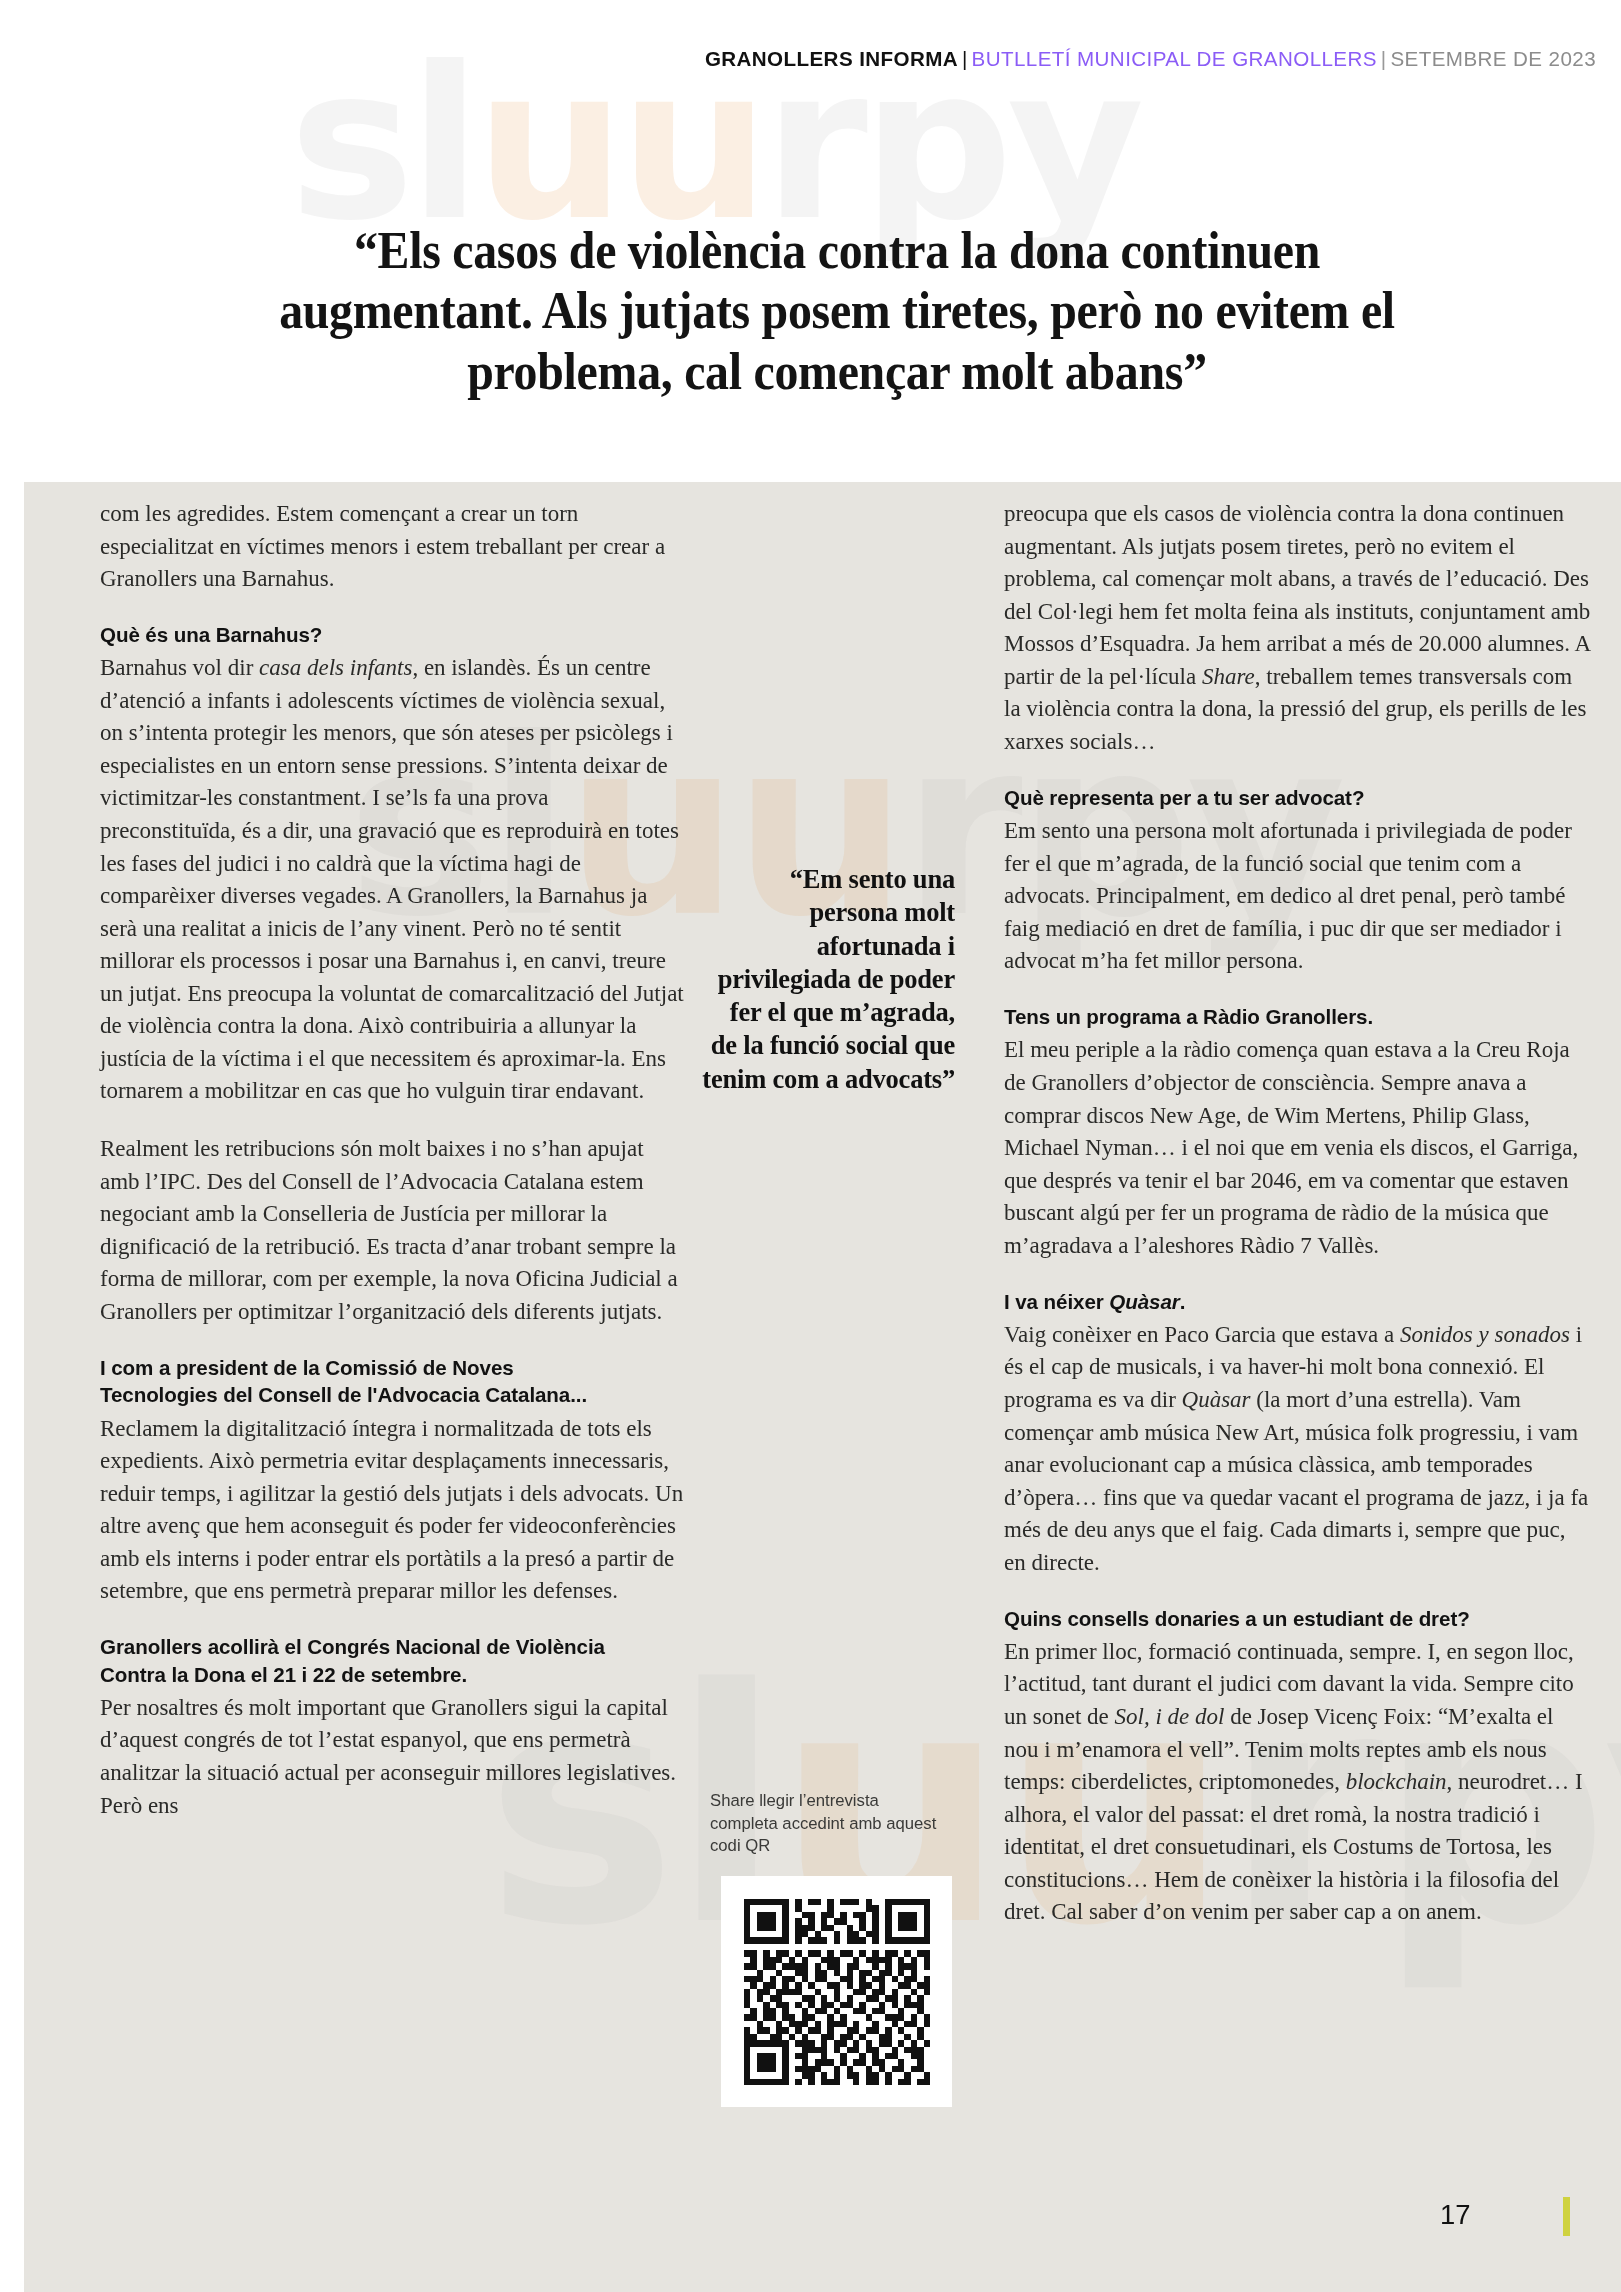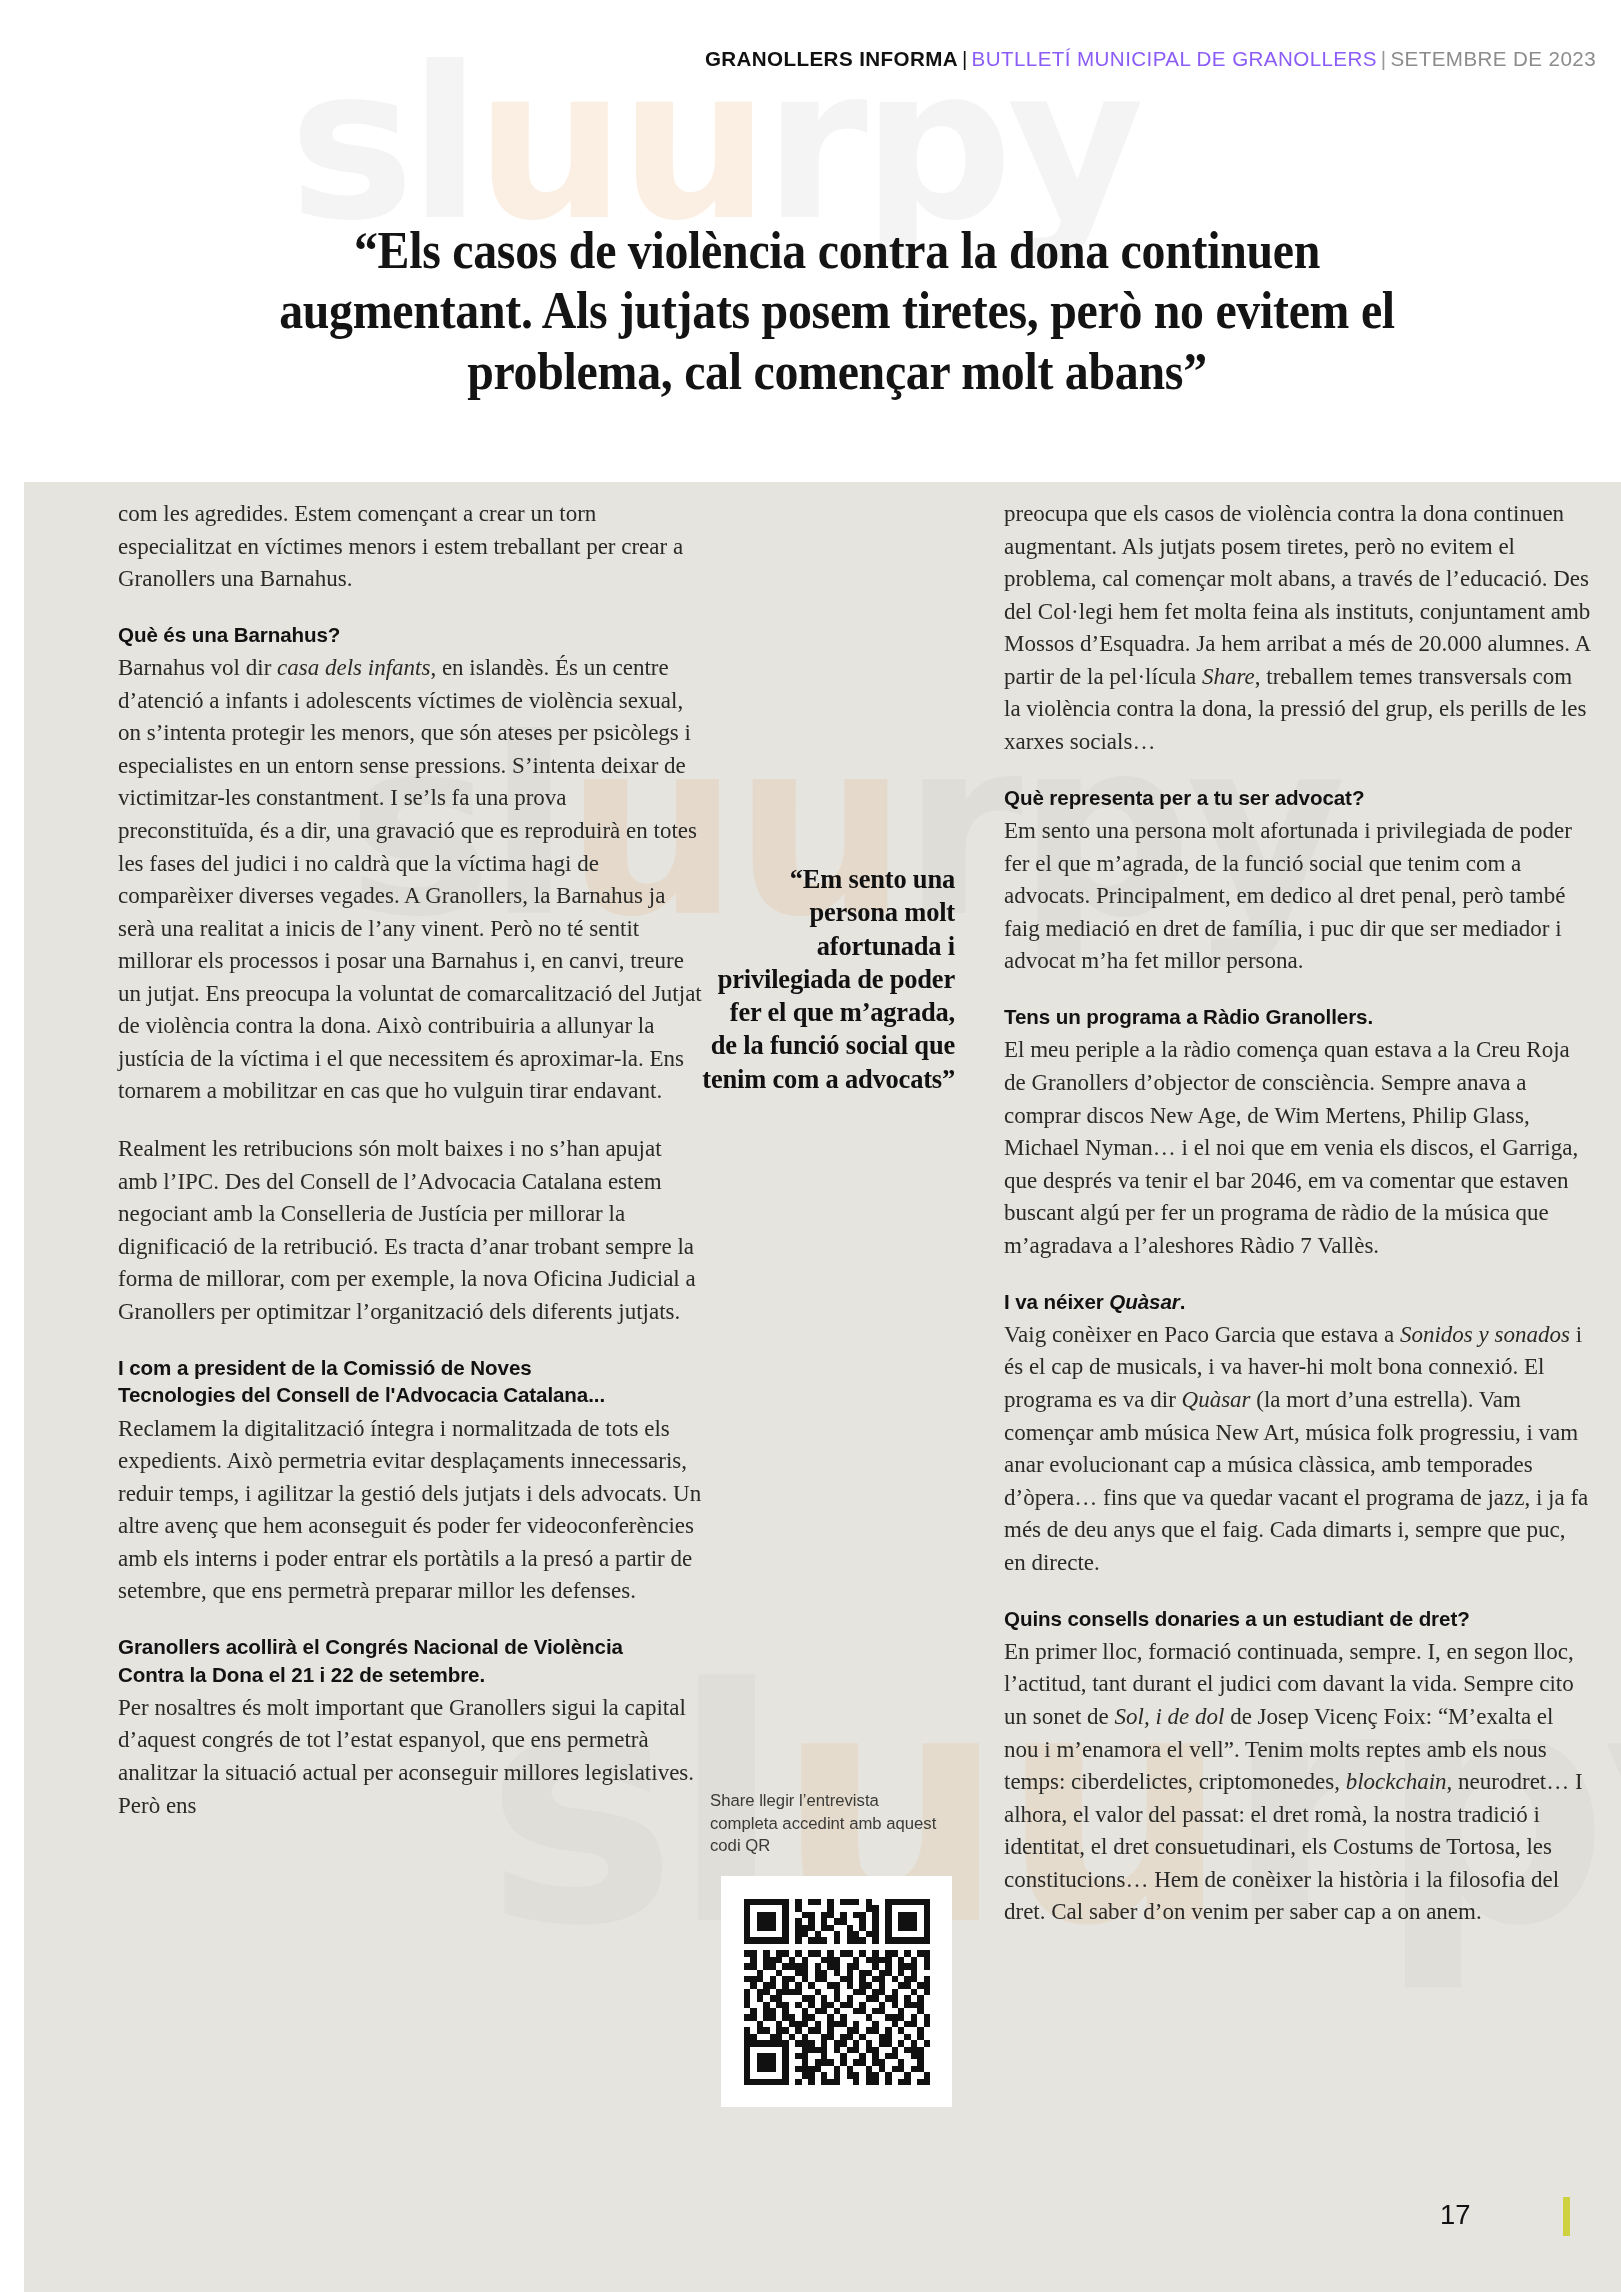--- a/index.html
+++ b/index.html
@@ -75,21 +75,21 @@
   }
 
   
   .col{
     position:absolute;
     font-family:"Liberation Serif",serif;
     font-size:23px;
     line-height:1.415;
     color:#2a2a28;
   }
-  .col-left{left:94px;top:498px;width:588px;}
+  .col-left{left:76px;top:498px;width:588px;}
   .col-right{left:980px;top:498px;width:588px;}
 
   .col p{margin:0 0 0 0;}
   .col p.body{margin-bottom:0;}
   .spacer{height:25.5px;}
 
   h3.sub{
     font-family:"Liberation Sans",sans-serif;
     font-weight:700;
     font-size:20.6px;

